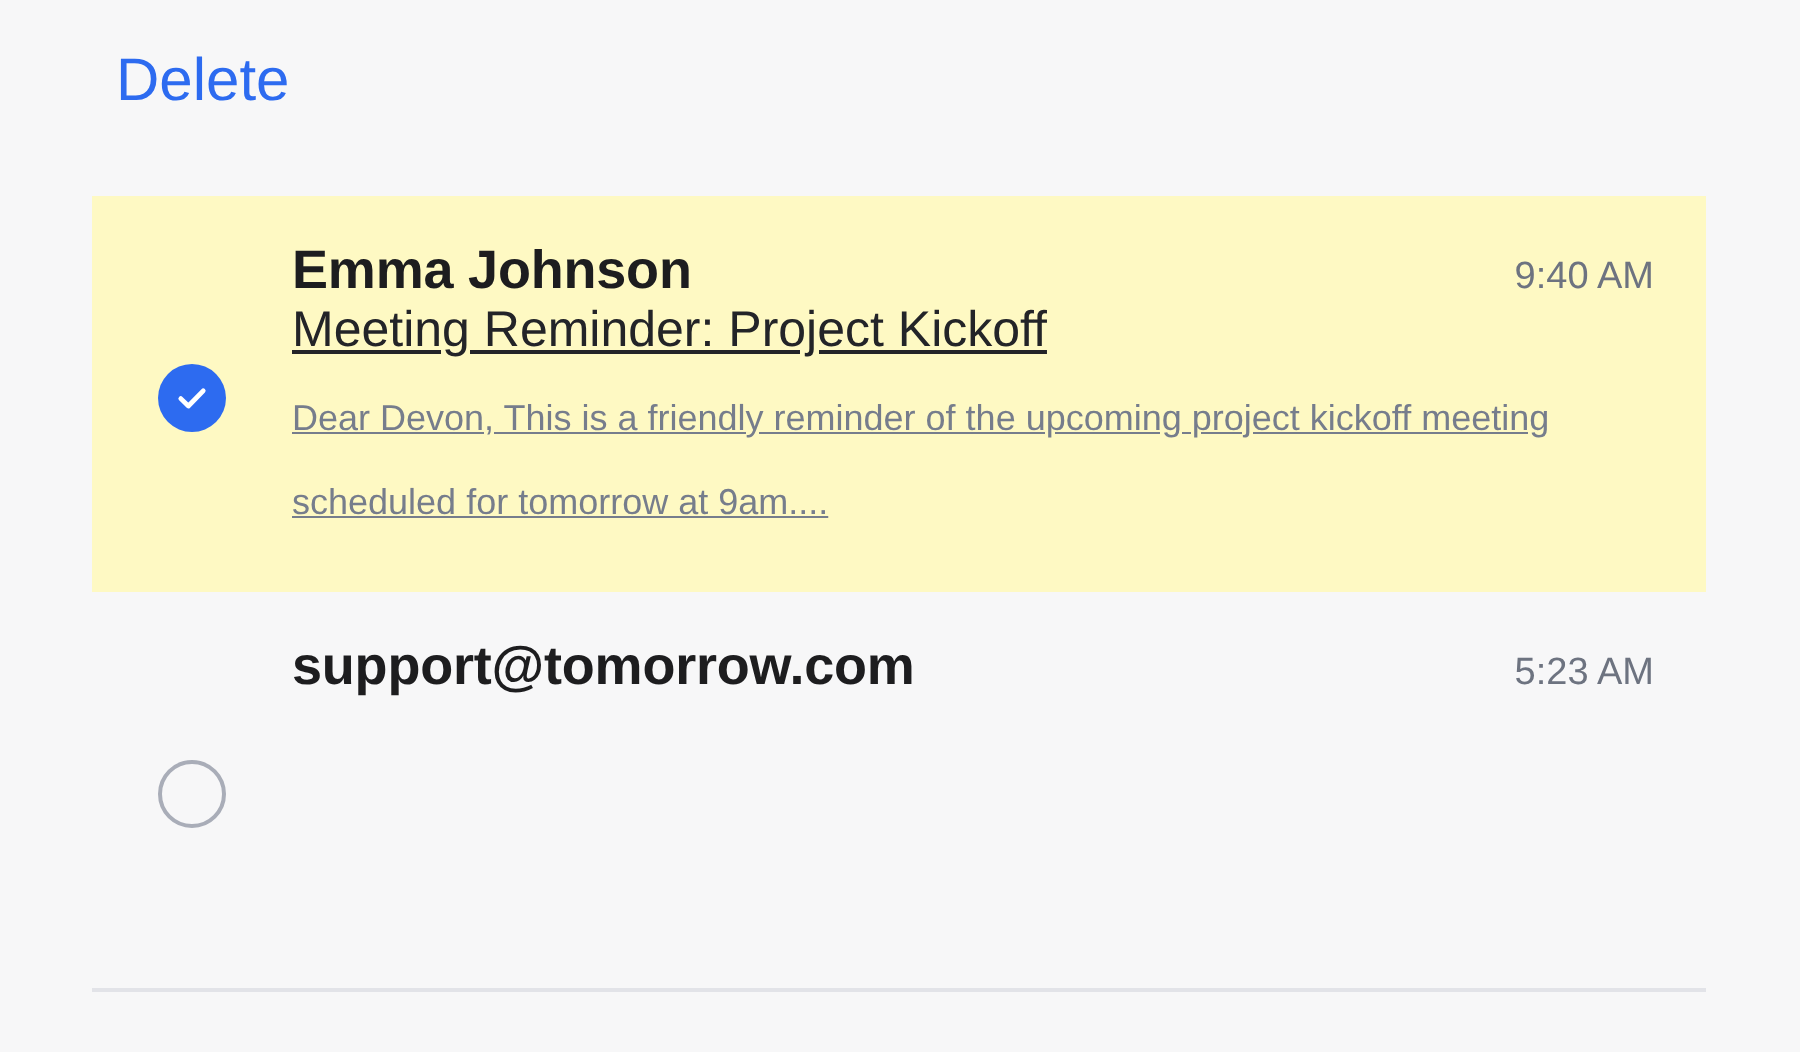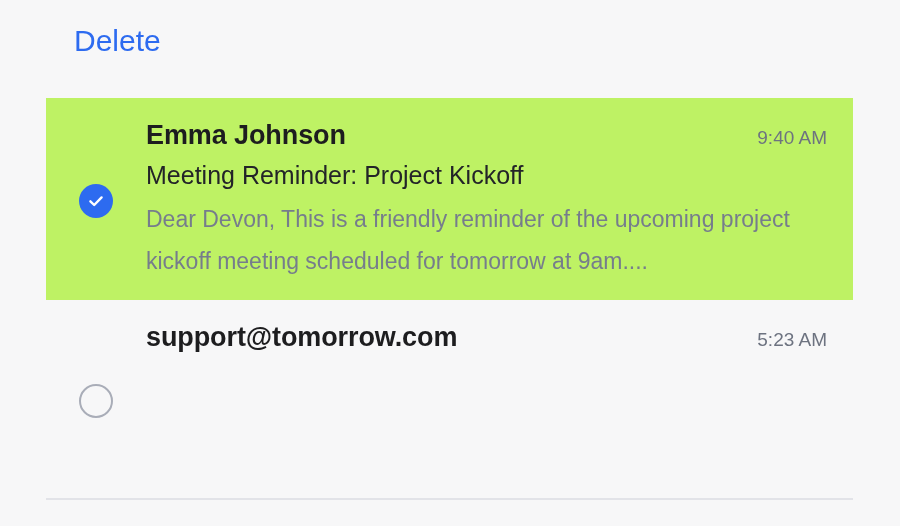--- a/index.html
+++ b/index.html
@@ -27,21 +27,20 @@
   .toolbar {
     position: absolute;
     top: 0;
     left: 0;
     width: 712px;
     height: 82px;
     display: flex;
     align-items: center;
     justify-content: space-between;
     padding: 0 58px 0 58px;
-    margin-left: 16px;
   }
 
   .toolbar-btn {
     background: none;
     border: none;
     padding: 0;
     font-family: "Liberation Sans", sans-serif;
     font-size: 30px;
     line-height: 1;
     color: #2d6bf0;
@@ -59,21 +58,21 @@
 
   .row {
     position: relative;
     display: flex;
     align-items: flex-start;
     min-height: 198px;
     padding: 22px 0 18px 0;
   }
 
   .row.selected {
-    background: #bef264;
+    background: #fef9c3;
   }
 
   
   .select-col {
     flex: 0 0 100px;
     display: flex;
     align-items: center;
     justify-content: center;
     align-self: stretch;
   }
@@ -128,38 +127,39 @@
 
   .time {
     font-size: 19px;
     color: #6d7380;
     white-space: nowrap;
     flex: none;
     padding-right: 6px;
   }
 
   .subject {
-    margin-top: 10px;
     font-size: 25px;
     color: #232428;
     white-space: nowrap;
     overflow: hidden;
     text-overflow: ellipsis;
+    text-decoration: underline;
   }
 
   .preview {
     margin-top: 8px;
-    font-size: 23px;
+    font-size: 18px;
     line-height: 42px;
     color: #767d8c;
     max-width: 672px;
     display: -webkit-box;
     -webkit-line-clamp: 2;
     -webkit-box-orient: vertical;
     overflow: hidden;
+    text-decoration: underline;
   }
 
   .divider {
     height: 2px;
     background: #e2e3e8;
     margin: 0;
     width: 807px;
   }
 </style>
 </head>

